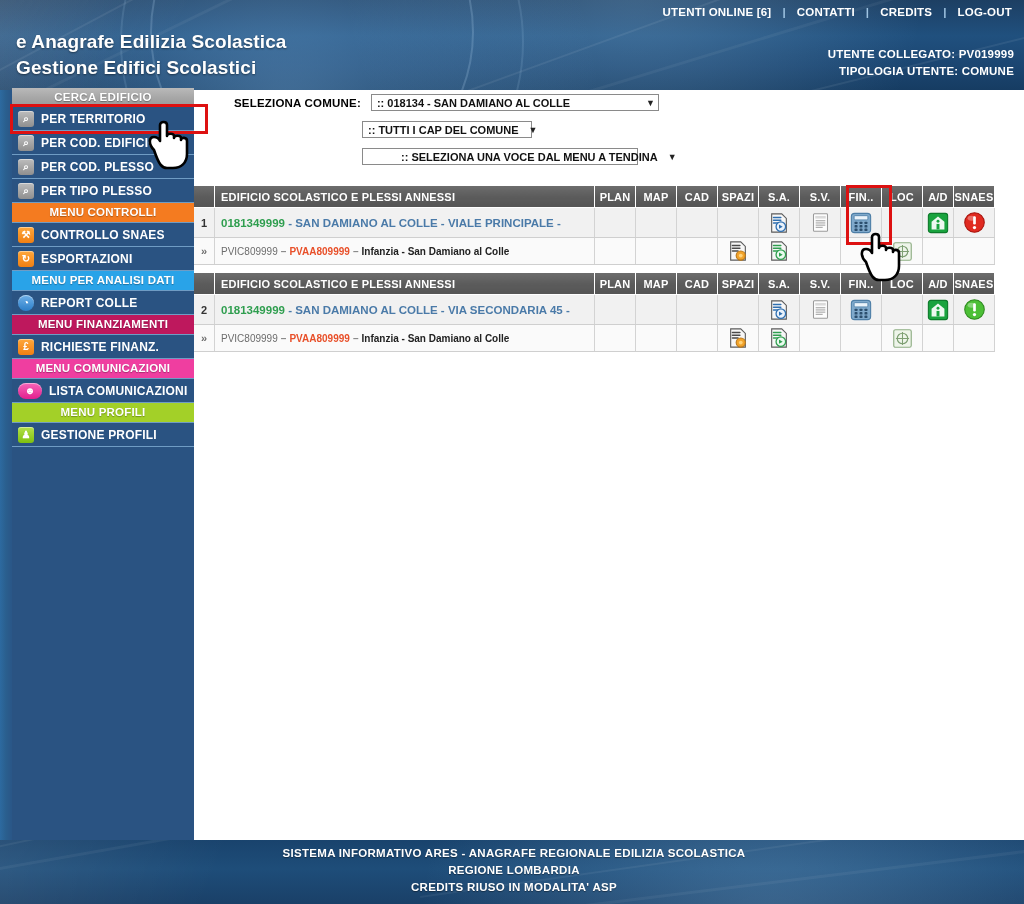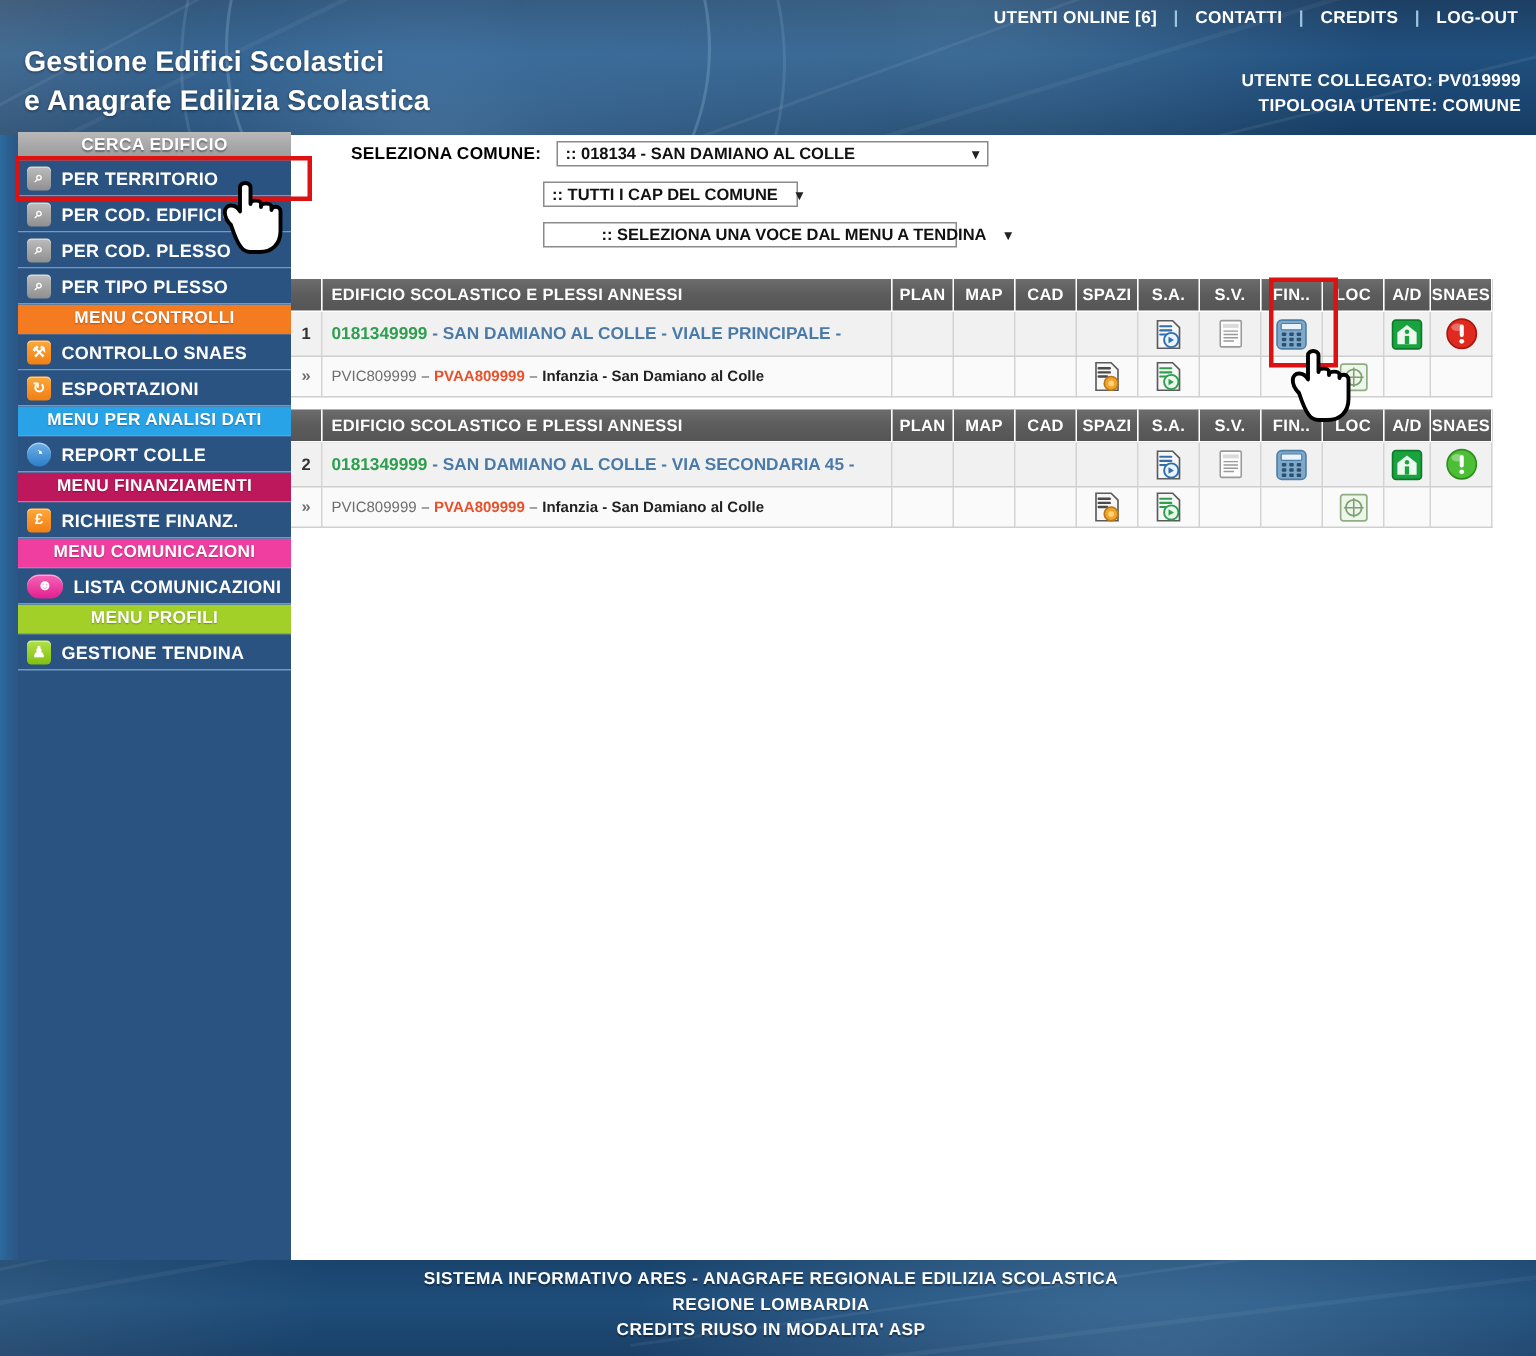--- a/index.html
+++ b/index.html
@@ -283,22 +283,22 @@
   <div class="header">
     <div class="diag" style="left:-40px; top:90px; width:760px; height:2px; transform:rotate(-28deg);"></div>
     <div class="diag" style="left:-10px; top:115px; width:900px; height:3px; transform:rotate(-26deg); background:rgba(255,255,255,0.05);"></div>
     <div class="diag" style="left:330px; top:140px; width:820px; height:2px; transform:rotate(-20deg);"></div>
     <div class="diag" style="left:360px; top:160px; width:760px; height:3px; transform:rotate(-17deg); background:rgba(255,255,255,0.05);"></div>
     <div class="diag" style="left:430px; top:185px; width:700px; height:2px; transform:rotate(-14deg);"></div>
     <div class="arc" style="left:150px; top:-130px; width:320px; height:320px;"></div>
     <div class="arc" style="left:120px; top:-160px; width:400px; height:400px; border-color:rgba(180,215,240,0.14);"></div>
 
     <div class="logo-block">
+      <div class="logo-line">e Anagrafe Edilizia Scolastica</div>
       <div class="logo-line">Gestione Edifici Scolastici</div>
-      <div class="logo-line">e Anagrafe Edilizia Scolastica</div>
     </div>
 
     <div class="topnav">
       <a href="#">UTENTI ONLINE [6]</a><span class="sep">|</span><a href="#">CONTATTI</a><span class="sep">|</span><a href="#">CREDITS</a><span class="sep">|</span><a href="#">LOG-OUT</a>
     </div>
 
     <div class="userinfo l1">UTENTE COLLEGATO: PV019999</div>
     <div class="userinfo l2">TIPOLOGIA UTENTE: COMUNE</div>
   </div>
 
@@ -346,21 +346,21 @@
           <span class="lbl">RICHIESTE FINANZ.</span>
         </div>
         <div class="sb-cat" style="background: rgb(239, 62, 160); color: rgb(255, 255, 255);"><span>MENU COMUNICAZIONI</span></div>
         <div class="sb-item">
           <span class="ic pink">☻</span>
           <span class="lbl">LISTA COMUNICAZIONI</span>
         </div>
         <div class="sb-cat" style="background: rgb(163, 208, 40); color: rgb(255, 255, 255);"><span>MENU PROFILI</span></div>
         <div class="sb-item">
           <span class="ic green">♟</span>
-          <span class="lbl">GESTIONE TENDINA</span>
+          <span class="lbl">GESTIONE PROFILI</span>
         </div>
       </div>
   </div>
   <div class="hl-territorio" style="left:10px; top:104px;"></div>
 
   <div class="main">
 
     <div class="selrow" style="left:40px; top:4px;">
       <span class="sel-label">SELEZIONA COMUNE:</span>
       <div class="sel-box" style="width:288px; margin-left:10px;">

